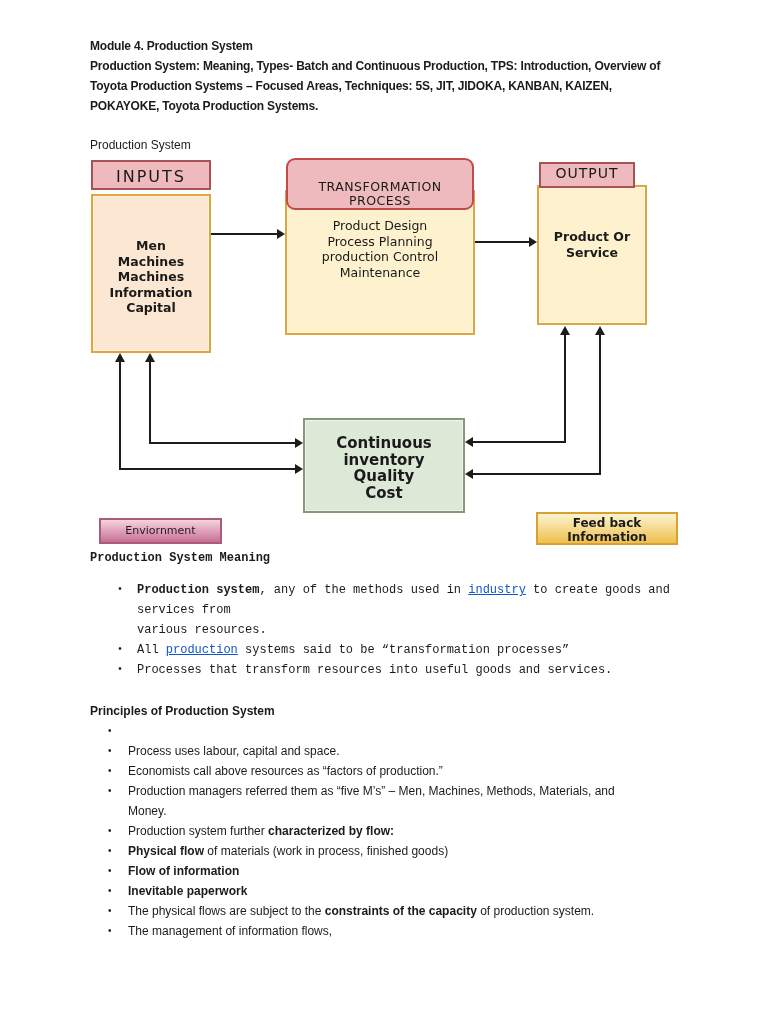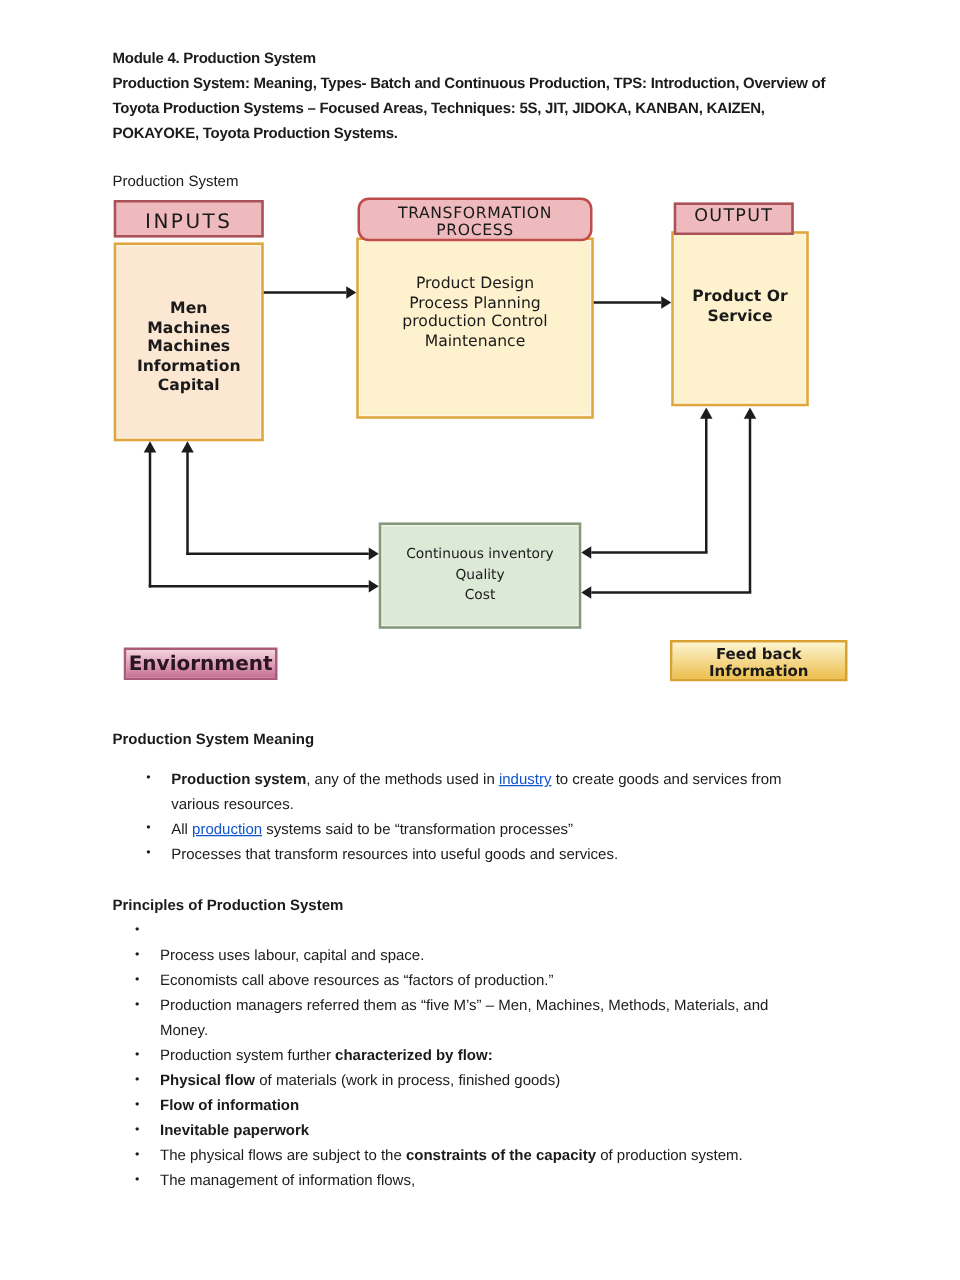--- a/index.html
+++ b/index.html
@@ -19,56 +19,56 @@
   .inputs-box{left:91px;top:5px;width:120px;height:193px;}
   .inputs-header{height:30px;line-height:30px;font-size:16px;letter-spacing:2px;
       background:var(--pink_header);border:2px solid var(--pink_border);box-sizing:border-box;}
   .inputs-body{position:absolute;top:34px;left:0;right:0;bottom:0;box-sizing:border-box;
       background:var(--peach_fill);border:2px solid var(--gold_border);
       box-shadow:inset 0 0 0 1px #fdf3e2;
       text-align:center;font-weight:bold;font-size:12.5px;line-height:15.5px;padding-top:42px;}
   .trans-box{left:285px;top:3px;width:190px;height:177px;}
   .trans-header{position:absolute;left:1px;right:1px;top:0;height:28px;z-index:1;box-sizing:content-box;
       background:var(--pink_header);border:2px solid var(--red_border);border-radius:9px;
-      font-size:12.5px;line-height:14px;padding-top:3px;letter-spacing:0.5px;}
+      font-size:12.5px;line-height:14px;padding-top:20px;letter-spacing:0.5px;}
   .trans-body{position:absolute;left:0;right:0;top:32px;bottom:0;box-sizing:border-box;
       background:var(--yellow_fill);border:2px solid var(--gold_border);
       box-shadow:inset 0 0 0 1px #fef8e3;
       text-align:center;font-weight:normal;font-size:12.5px;line-height:15.5px;padding-top:26px;}
   .output-box{left:537px;top:7px;width:110px;height:163px;}
   .output-header{position:absolute;left:2px;right:12px;top:0;height:26px;z-index:1;box-sizing:border-box;
       background:var(--pink_header);border:2px solid var(--pink_border);
       font-size:14px;line-height:19px;letter-spacing:1px;}
   .output-body{position:absolute;left:0;right:0;top:23px;bottom:0;box-sizing:border-box;
       background:var(--yellow_fill);border:2px solid var(--gold_border);
       box-shadow:inset 0 0 0 1px #fef8e3;
       text-align:center;font-weight:bold;font-size:12.5px;line-height:15.5px;padding-top:42px;}
-  .green-box{left:303px;top:263px;width:162px;height:85px;box-sizing:border-box;
+  .green-box{left:303px;top:263px;width:162px;height:95px;box-sizing:border-box;
       background:var(--green_fill);border:2px solid var(--green_border);
       box-shadow:inset 0 0 0 1px #eef4ea;
-      text-align:center;font-weight:normal;font-size:11px;line-height:16.5px;padding-top:15px;}
+      text-align:center;font-weight:bold;font-size:15px;line-height:16.5px;padding-top:15px;}
   .env-box{left:99px;top:363px;width:123px;height:26px;box-sizing:border-box;
       background:linear-gradient(to bottom,var(--env_grad_top),var(--env_grad_bottom));
-      border:2px solid var(--env_border);text-align:center;font-weight:bold;
-      font-size:16px;line-height:22px;color:#2a1620;}
+      border:2px solid var(--env_border);text-align:center;font-weight:normal;
+      font-size:11px;line-height:22px;color:#2a1620;}
   .fb-box{left:536px;top:357px;width:142px;height:33px;box-sizing:border-box;
       background:linear-gradient(to bottom,var(--fb_grad_top),var(--fb_grad_bottom));
       border:2px solid var(--fb_border);text-align:center;font-weight:bold;
       font-size:12px;line-height:14px;padding-top:2px;}
   .hline,.vline{position:absolute;background:var(--arrow);}
   .hline{height:2px;}
   .vline{width:2px;}
   .ah{position:absolute;width:0;height:0;}
   .ah-right{border-top:5px solid transparent;border-bottom:5px solid transparent;border-left:8px solid var(--arrow);}
   .ah-left{border-top:5px solid transparent;border-bottom:5px solid transparent;border-right:8px solid var(--arrow);}
   .ah-up{border-left:5px solid transparent;border-right:5px solid transparent;border-bottom:9px solid var(--arrow);}
 
   
   .section{margin-top:21px;}
-  .section:first-of-type{margin-top:34px;}
+  .section:first-of-type{margin-top:1px;font-family:Liberation Mono, monospace;}
   .section:first-of-type .section-heading{margin-bottom:12px;}
   .section-heading{font-weight:bold;font-size:12px;line-height:20px;}
   .bullet-row{display:flex;font-size:12px;line-height:20px;}
   .indent-a .bullet-row{padding-left:27px;}
   .indent-b .bullet-row{padding-left:18px;}
   .bullet-dot{width:20px;flex:none;font-size:10px;}
   .bullet-text{white-space:pre-line;width:540px;}
   .bold{font-weight:bold;}
   .link{color:var(--link);text-decoration:underline;cursor:pointer;}
 </style>

